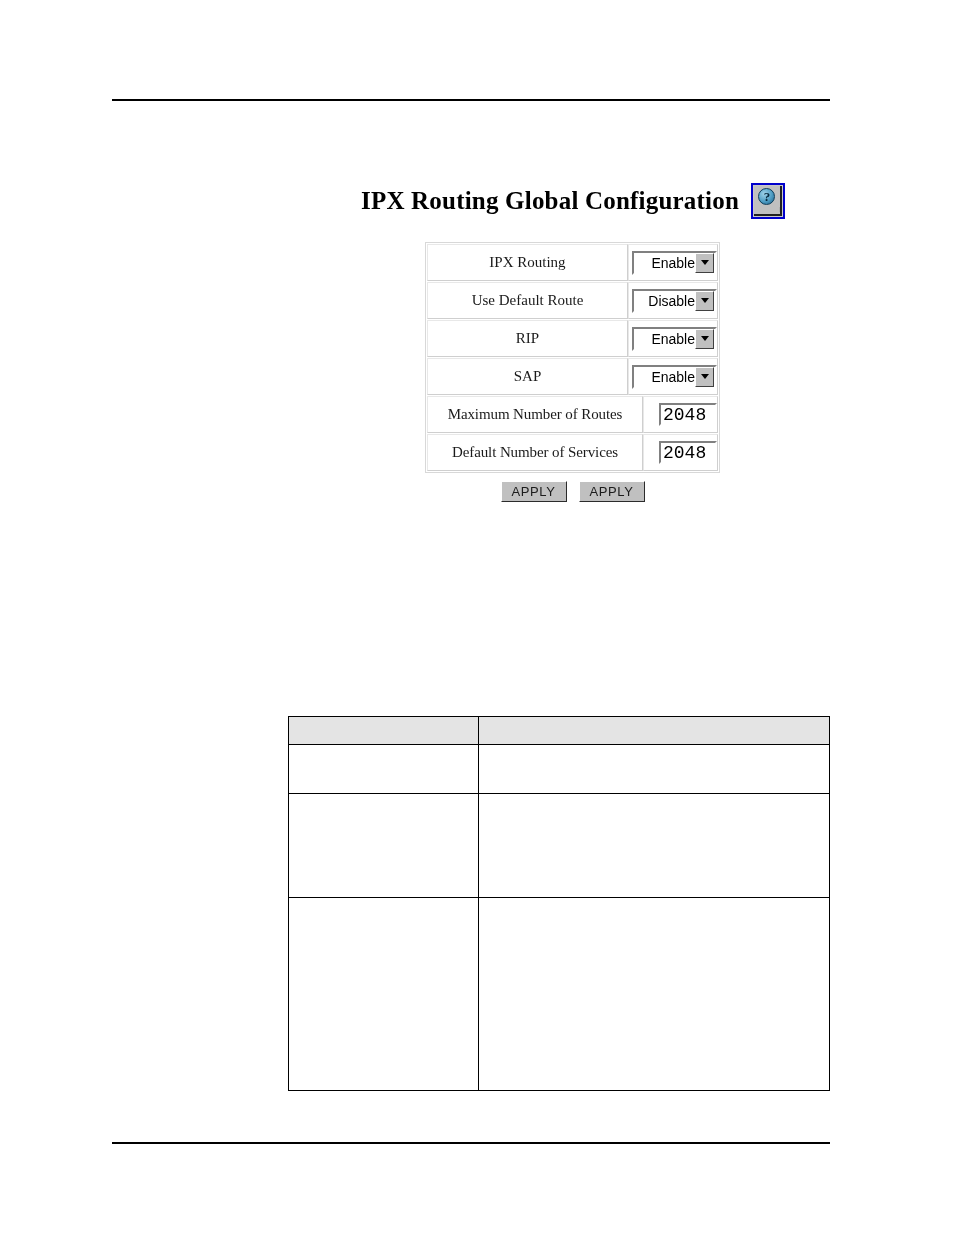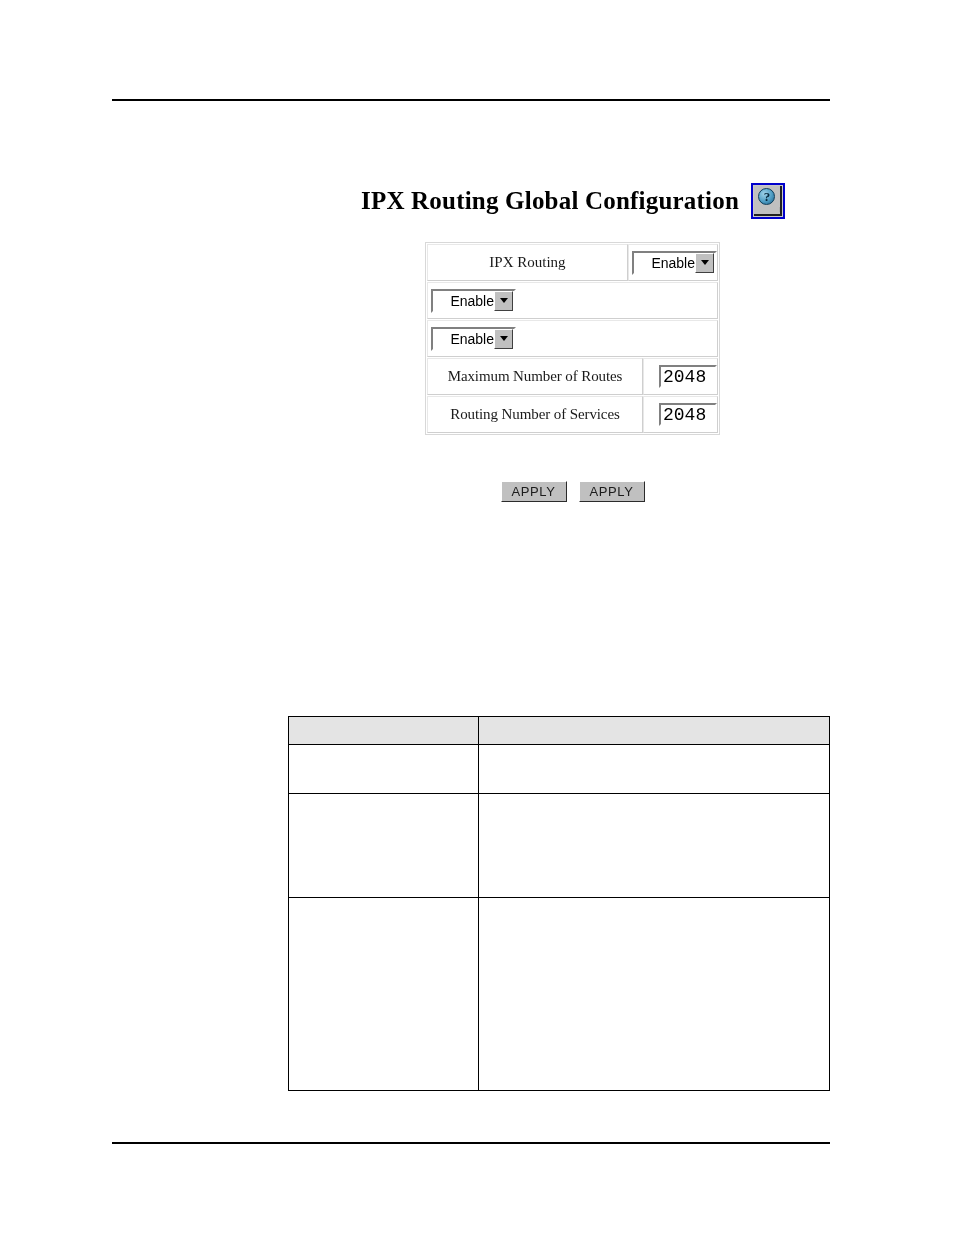--- a/index.html
+++ b/index.html
@@ -286,52 +286,65 @@
       <div class="form-control">
         <div class="w-select">
           <span class="sel-value">Enable</span>
           <span class="sel-arrow">
             <span class="arrow-glyph"></span>
           </span>
         </div>
       </div>
     </div>
 
-
-    <div class="form-row">
+    <div class="form-row">
+      <div class="form-label">Use Default Route</div>
+      <div class="form-control">
+        <div class="w-select">
+          <span class="sel-value">Disable</span>
+          <span class="sel-arrow">
+            <span class="arrow-glyph"></span>
+          </span>
+        </div>
+      </div>
+    </div>
+
+    <div class="form-row">
+      <div class="form-label">RIP</div>
       <div class="form-control">
         <div class="w-select">
           <span class="sel-value">Enable</span>
           <span class="sel-arrow">
             <span class="arrow-glyph"></span>
           </span>
         </div>
       </div>
     </div>
 
     <div class="form-row">
+      <div class="form-label">SAP</div>
       <div class="form-control">
         <div class="w-select">
           <span class="sel-value">Enable</span>
           <span class="sel-arrow">
             <span class="arrow-glyph"></span>
           </span>
         </div>
       </div>
     </div>
 
     <div class="form-row">
       <div class="form-label compact">Maximum Number of Routes</div>
       <div class="form-control">
         <input class="w-input" type="text" value="2048" style="">
       </div>
     </div>
 
     <div class="form-row">
-      <div class="form-label compact">Routing Number of Services</div>
+      <div class="form-label compact">Default Number of Services</div>
       <div class="form-control">
         <input class="w-input" type="text" value="2048" style="">
       </div>
     </div>
 
   </div>
 
   <div id="action-bar">
     <button class="w-button">APPLY</button>
     <button class="w-button">APPLY</button>

